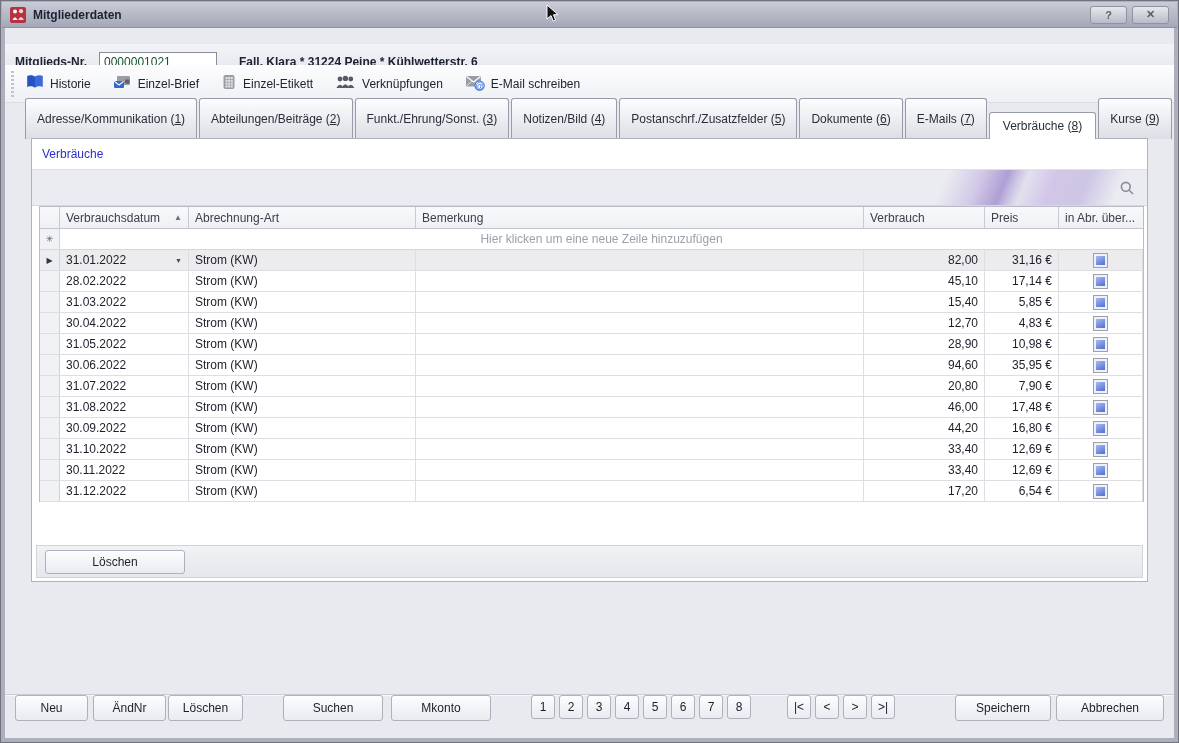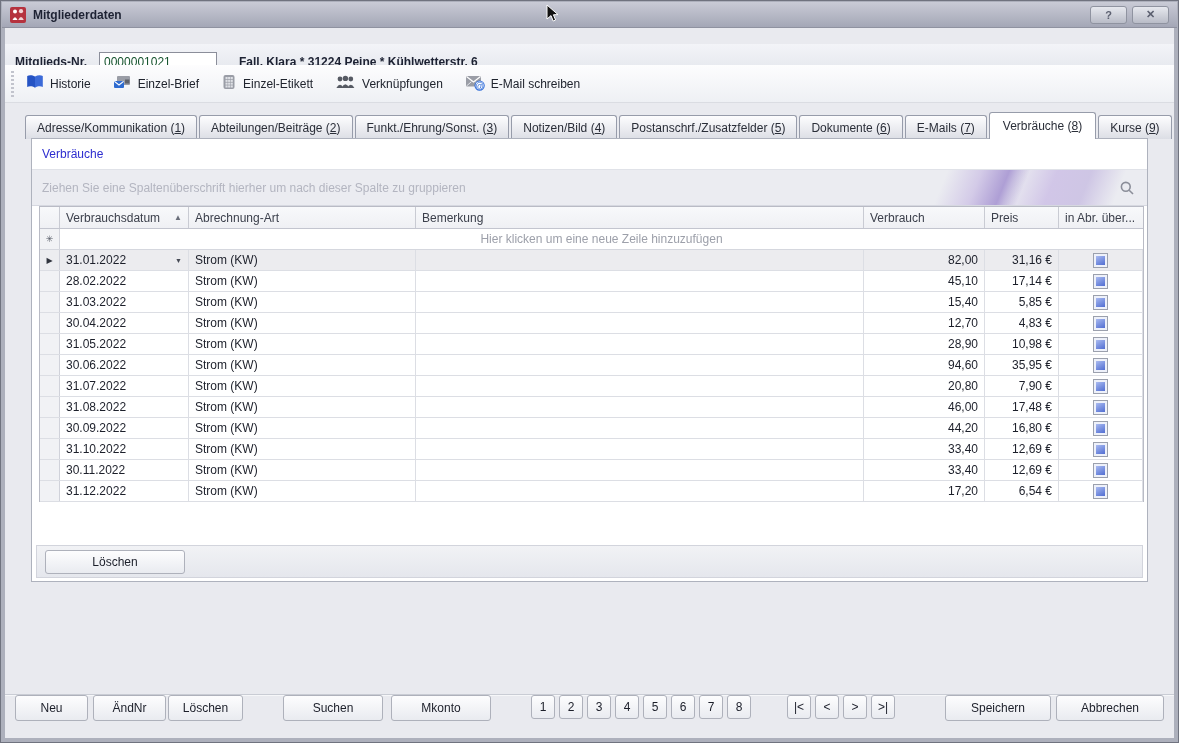--- a/index.html
+++ b/index.html
@@ -66,21 +66,21 @@
   .titem { display:flex; align-items:center; gap:6px; cursor:default; }
   .titem .lbl { color:#20242e; }
 
   
   .tabstrip {
     position:absolute; left:0; top:75px; right:0; height:35px;
     display:flex; align-items:flex-end; padding-left:20px;
   }
   .tab {
     position:relative; top:1px;
-    height:24px; padding:0 11px; margin-right:2px;
+    height:41px; padding:0 11px; margin-right:2px;
     display:flex; align-items:center;
     border:1px solid #979caa; border-bottom:none;
     border-radius:3px 3px 0 0;
     background: linear-gradient(#fdfdfe, #dcdee5);
     color:#2a2e38; white-space:nowrap;
   }
   .tab.active {
     height:27px; top:1px; background:#fff; z-index:3; padding:0 13px;
   }
   .tab .u { text-decoration:underline; }
@@ -163,21 +163,21 @@
   
   .bottombar {
     position:absolute; left:0; right:0; bottom:0; height:44px;
     border-top:1px solid #c9ccd4;
     box-shadow: inset 0 1px 0 #f6f7f9;
     display:flex; align-items:flex-start; padding:0 10px;
   }
   .bottombar .btn.w73 { width:73px; }
   .bottombar .btn.w75 { width:75px; }
   .bottombar .btn.w100 { width:100px; }
-  .bottombar .btn.w106 { width:106px; }
+  .bottombar .btn.w106 { width:96px; }
   .bottombar .btn.w108 { width:108px; }
   .btn.sm { width:24px; height:24px; padding:0; }
   .gap5 { width:5px; } .gap2 { width:2px; }
   .gap40 { width:40px; } .gap8 { width:8px; } .gap36 { width:36px; }
   .pages, .navs { display:flex; gap:4px; }
   .spring { flex:1; }
   
   .cursor { position:absolute; left:545px; top:3px; z-index:50; pointer-events:none; }
 </style>
 </head>
@@ -333,21 +333,20 @@
           <span class="u">9</span>
           <span>)</span>
         </div>
       </div>
 
     <div class="panel">
       <div class="panel-head">
         <span class="panel-title">Verbräuche</span>
       </div>
       <div class="groupbar">
-        <span class="hint">Ziehen Sie eine Spaltenüberschrift hierher um nach dieser Spalte zu gruppieren</span>
         <span class="swoosh"></span>
         <span class="searchwrap">
           <svg width="16" height="16">
               <circle cx="6.8" cy="6.8" r="4.4" fill="none" stroke="#8b8e99" stroke-width="1.6"></circle>
               <line x1="10.2" y1="10.2" x2="14" y2="14" stroke="#8b8e99" stroke-width="1.6"></line>
             </svg>
         </span>
       </div>
 
       <div class="grid">

